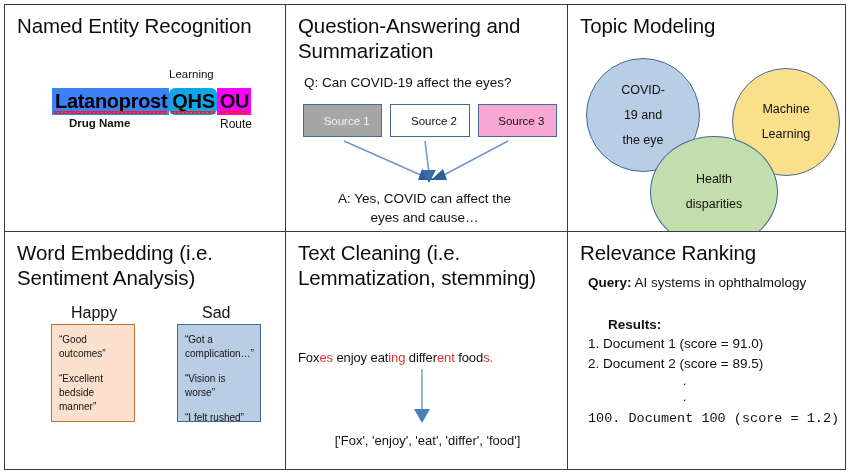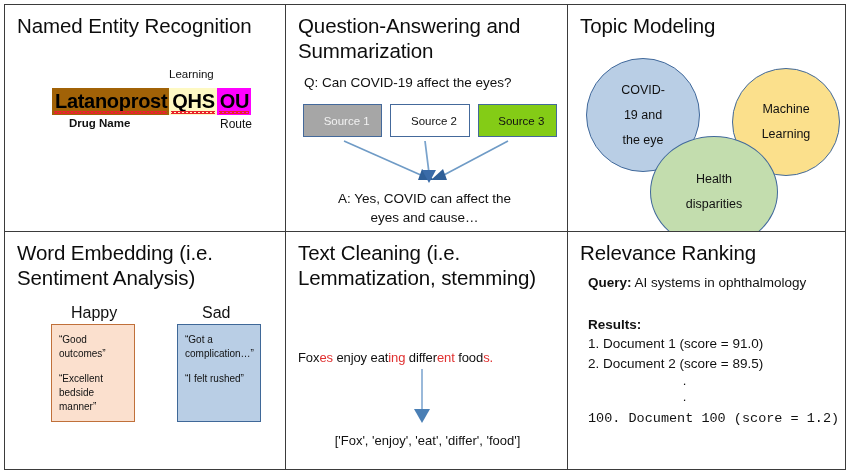--- a/index.html
+++ b/index.html
@@ -61,22 +61,22 @@
   }
   .hl {
     font-weight: bold;
     font-size: 20px;
     line-height: 25px;
     padding: 1px 2px 1px 3px;
     position: relative;
     color: #000;
     letter-spacing: -0.3px;
   }
-  .hl.yellow { background: #a16207; }
-  .hl.cyan   { background: #fef9c3; }
+  .hl.yellow { background: #3b82f6; }
+  .hl.cyan   { background: #0ea5e9; border-radius: 6px; }
   .hl.magenta{ background: #ff00ff; }
   .squig {
     position: absolute;
     left: 2px; right: 2px; bottom: 1px;
     height: 3px;
     background-image:
       linear-gradient(45deg, transparent 40%, #e8232a 40%, #e8232a 60%, transparent 60%),
       linear-gradient(-45deg, transparent 40%, #e8232a 40%, #e8232a 60%, transparent 60%);
     background-size: 4px 3px;
     background-repeat: repeat-x;
@@ -107,21 +107,21 @@
   .src-box {
     width: 84px; height: 33px;
     box-sizing: border-box;
     border: 1.4px solid #44699b;
     display: flex; align-items: center; justify-content: center;
     font-size: 11.5px;
     padding-left: 8px;
   }
   .src-box.gray  { background: #a6a6a6; color: #f2f2f2; }
   .src-box.white { background: #ffffff; color: #111; }
-  .src-box.peach { background: #84cc16; color: #111; }
+  .src-box.peach { background: #f9a8d4; color: #111; }
   .qa-arrows { position: relative; height: 48px; }
   .qa-a {
     text-align: center;
     font-size: 13.5px;
     line-height: 19px;
     color: #111;
     margin-top: 1px;
     padding-right: 6px;
   }
 
@@ -182,21 +182,21 @@
     text-align: center;
     font-size: 13px;
     color: #111;
     margin-top: 4px;
   }
 
   
   .rr-body { margin: 8px 0 0 8px; font-size: 13.5px; line-height: 19.5px; color: #111; }
   .rr-query { margin-bottom: 0; }
   .rr-query b { font-weight: bold; }
-  .rr-results-label { font-weight: bold; margin-top: 22px; }
+  .rr-results-label { font-weight: bold; margin-top: 22px; margin-left: 20px; }
   .rr-item { white-space: nowrap; }
   .rr-dots { text-align: center; padding-right: 54px; line-height: 16px; font-size: 13px; }
   .rr-dot { display: block; }
   .rr-last { margin-top: 4px; white-space: nowrap; font-family: Liberation Mono, monospace; }
 </style>
 </head>
 <body>
 
 <div id="figure">
   <div class="grid">
@@ -267,20 +267,21 @@
 Sentiment Analysis)</div>
       <div class="we-stage">
         <div class="we-head happy">Happy</div>
         <div class="we-head sad">Sad</div>
         <div class="we-box happy">
           <div class="we-quote">“Good outcomes”</div>
           <div class="we-quote">“Excellent bedside manner”</div>
         </div>
         <div class="we-box sad">
           <div class="we-quote">“Got a complication…”</div>
+          <div class="we-quote">“Vision is worse”</div>
           <div class="we-quote">“I felt rushed”</div>
         </div>
       </div>
     </div>
 
     <div class="panel col-mid row-bot">
       <div class="panel-title">Text Cleaning (i.e.
 Lemmatization, stemming)</div>
       <div class="tc-sent">
         <span>Fox</span><span class="r">es</span><span> enjoy eat</span><span class="r">ing</span><span> differ</span><span class="r">ent</span><span> food</span><span class="r">s.</span>

